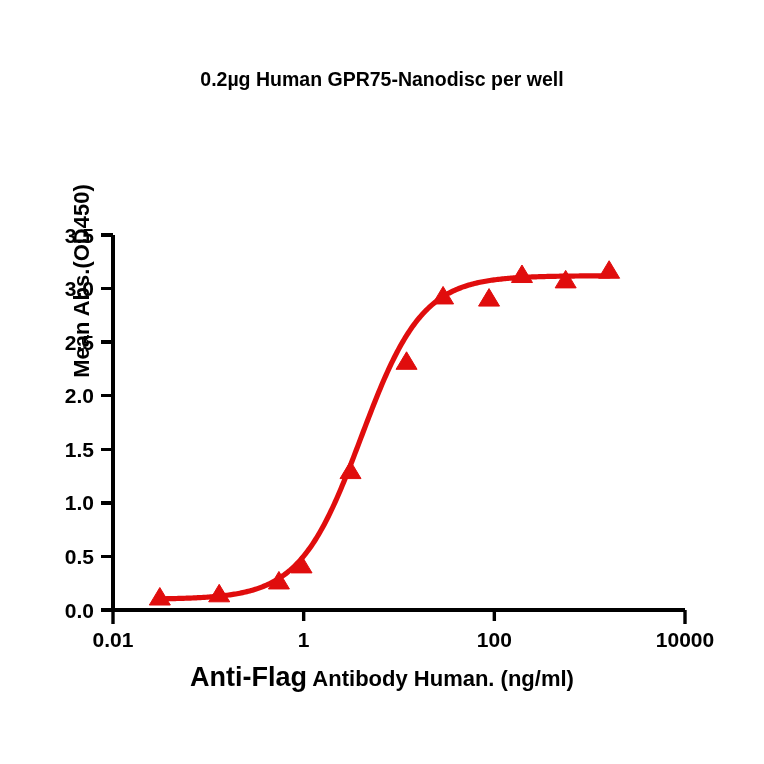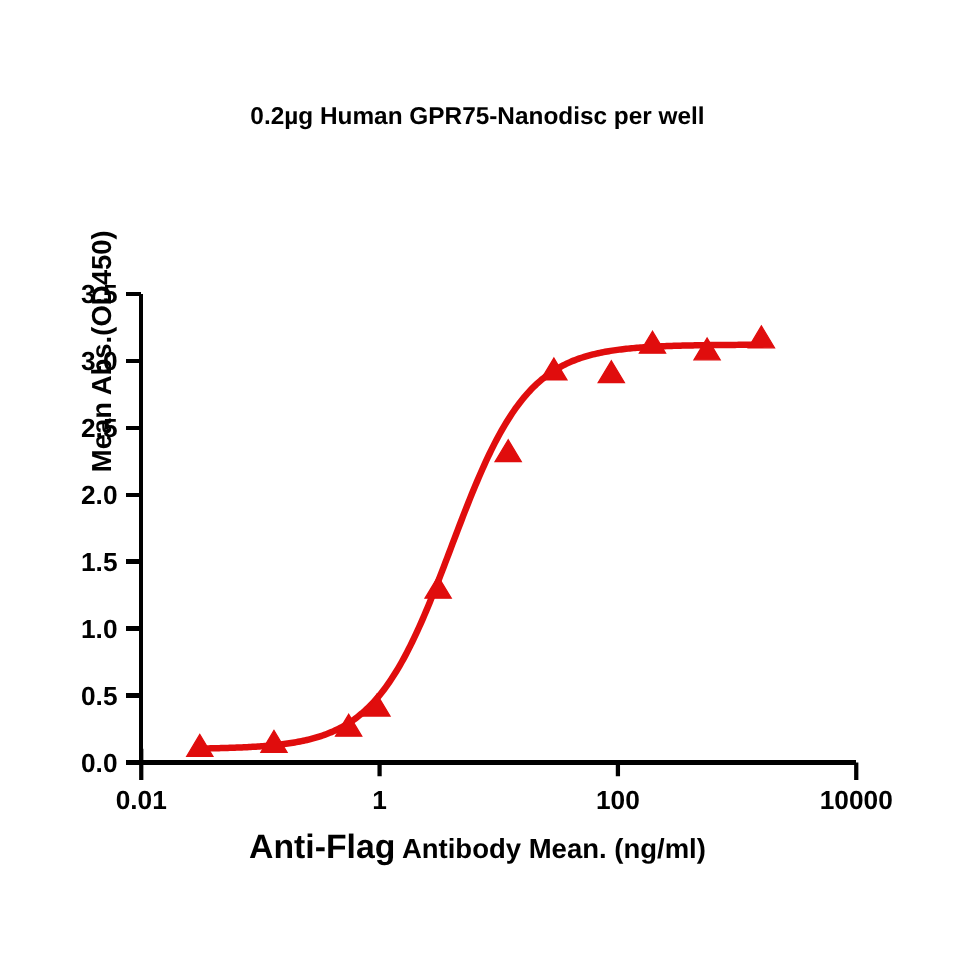--- a/index.html
+++ b/index.html
@@ -34,21 +34,21 @@
     color: #000000;
     letter-spacing: -0.2px;
     line-height: 30px;
     white-space: nowrap;
   }
   .chart-subtitle {
     font-size: 19.5px;
     font-weight: bold;
     color: #000000;
     line-height: 26px;
-    margin-top: 22px;
+    margin-top: 8px;
     white-space: nowrap;
   }
   #plot-svg {
     position: absolute;
     left: 0;
     top: 0;
   }
   .ylabel-wrap {
     position: absolute;
     left: -78px;
@@ -96,21 +96,21 @@
 
   <div class="title-block">
     <div class="chart-subtitle">0.2µg Human GPR75-Nanodisc per well</div>
   </div>
 
   <div class="ylabel-wrap">
     <span class="ylabel-text">Mean Abs.(OD450)</span>
   </div>
 
   <div class="xlabel-wrap">
-    <span class="xlabel-main">Anti-Flag</span><span class="xlabel-sub"> Antibody Mean. (ng/ml)</span>
+    <span class="xlabel-main">Anti-Flag</span><span class="xlabel-sub"> Antibody Human. (ng/ml)</span>
   </div>
 
   <svg id="plot-svg" width="764" height="764">
     <g id="axes-group" shape-rendering="crispEdges">
         <path d="M 113 235 L 113 610 L 685 610" fill="none" stroke="#000" stroke-width="3.4"></path>
       </g>
     <g id="ytick-group" shape-rendering="crispEdges">
         <line x1="113" y1="610" x2="101" y2="610" stroke="#000" stroke-width="3.4"></line>
         <text x="94" y="617.5" text-anchor="end" class="tick-label">0.0</text>
         <line x1="113" y1="556.4285714285714" x2="101" y2="556.4285714285714" stroke="#000" stroke-width="3.4"></line>

